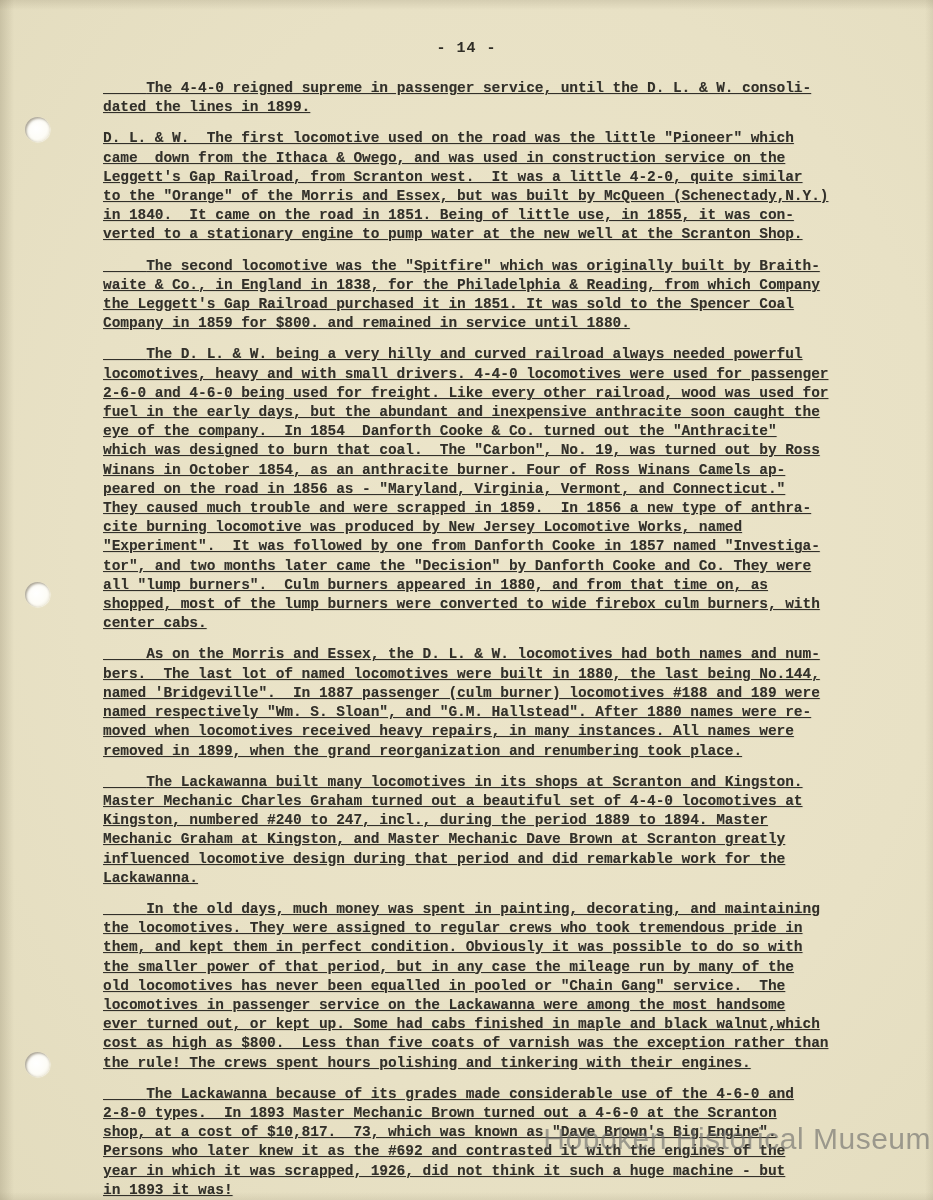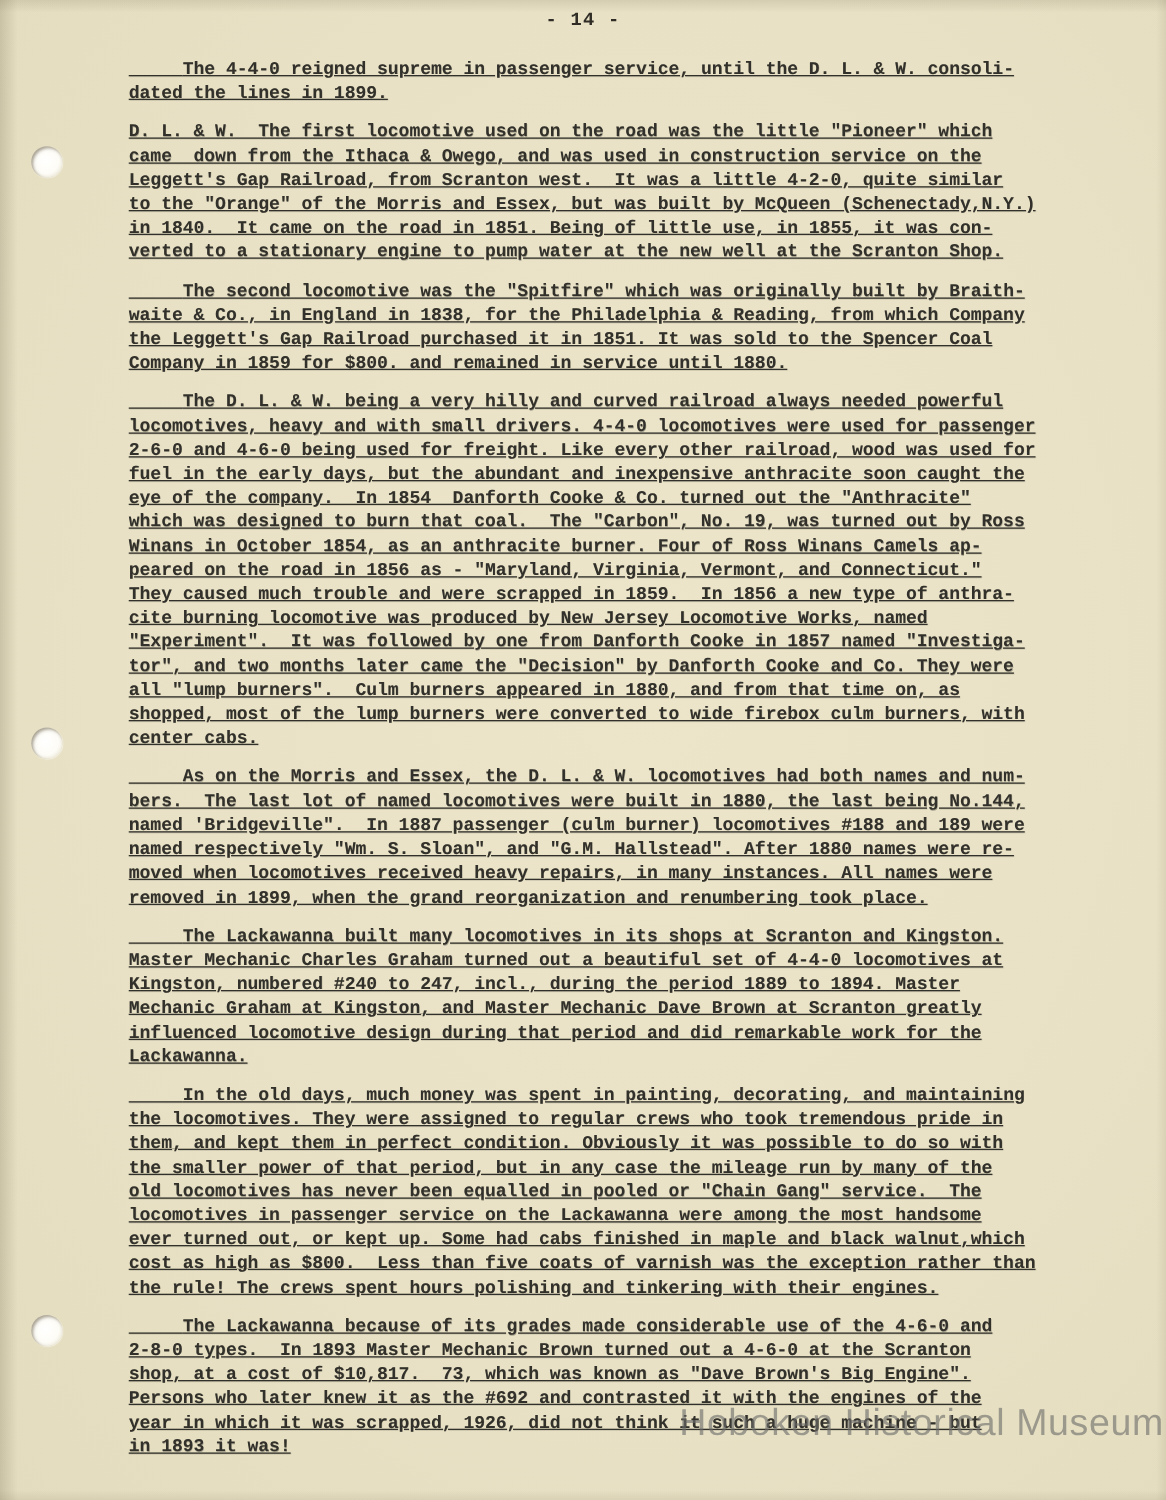--- a/index.html
+++ b/index.html
@@ -16,21 +16,21 @@
     background:
       linear-gradient(90deg, rgba(95,85,58,0.20) 0px, rgba(95,85,58,0.0) 14px),
       linear-gradient(180deg, rgba(95,85,58,0.14) 0px, rgba(95,85,58,0.0) 10px),
       linear-gradient(270deg, rgba(95,85,58,0.10) 0px, rgba(95,85,58,0.0) 8px),
       linear-gradient(0deg, rgba(95,85,58,0.10) 0px, rgba(95,85,58,0.0) 8px),
       radial-gradient(ellipse at 55% 45%, #ece5ca 0%, #e8e1c5 60%, #e3dcbe 100%);
     font-family: "Liberation Mono", "DejaVu Sans Mono", monospace;
   }
   .page-number {
     margin: 0;
-    padding-top: 8px;
+    padding-top: 40px;
     text-align: center;
     font-size: 15px;
     font-weight: bold;
     letter-spacing: 1px;
     color: #2f2d26;
   }
   .body-text {
     padding: 22px 70px 0 103px;
   }
   .para {

